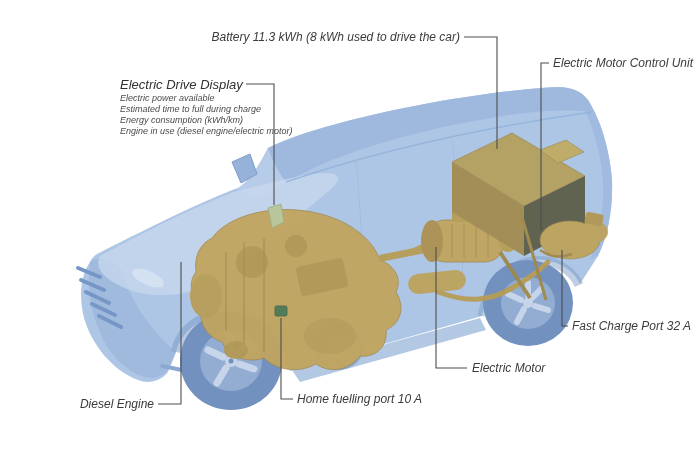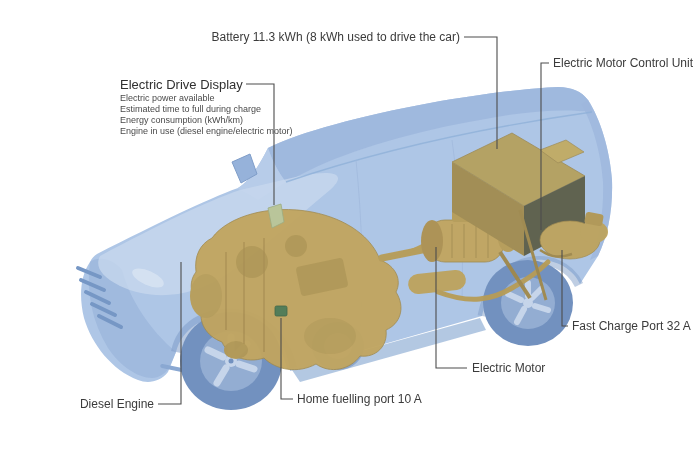--- a/index.html
+++ b/index.html
@@ -1,17 +1,17 @@
 <!DOCTYPE html>
 <html><head>
 <meta charset="utf-8">
 <style>
   html,body{margin:0;padding:0;background:#fff;}
   .stage{position:relative;width:700px;height:467px;background:#fff;overflow:hidden;
-         font-family:"Liberation Sans", sans-serif;}
+         font-family:"Liberation Sans", sans-serif;font-style:italic;}
   svg{display:block;}
   text{font-family:"Liberation Sans", sans-serif;}
   .lbl{font-size:12px;fill:#3b3b3b;}
   .lbl-title{font-size:13px;fill:#303030;}
   .lbl-sub{font-size:9px;fill:#4a4a4a;}
   .leader{stroke:#4d4d4d;stroke-width:1.1;fill:none;}
 </style>
 </head>
 <body>
 

